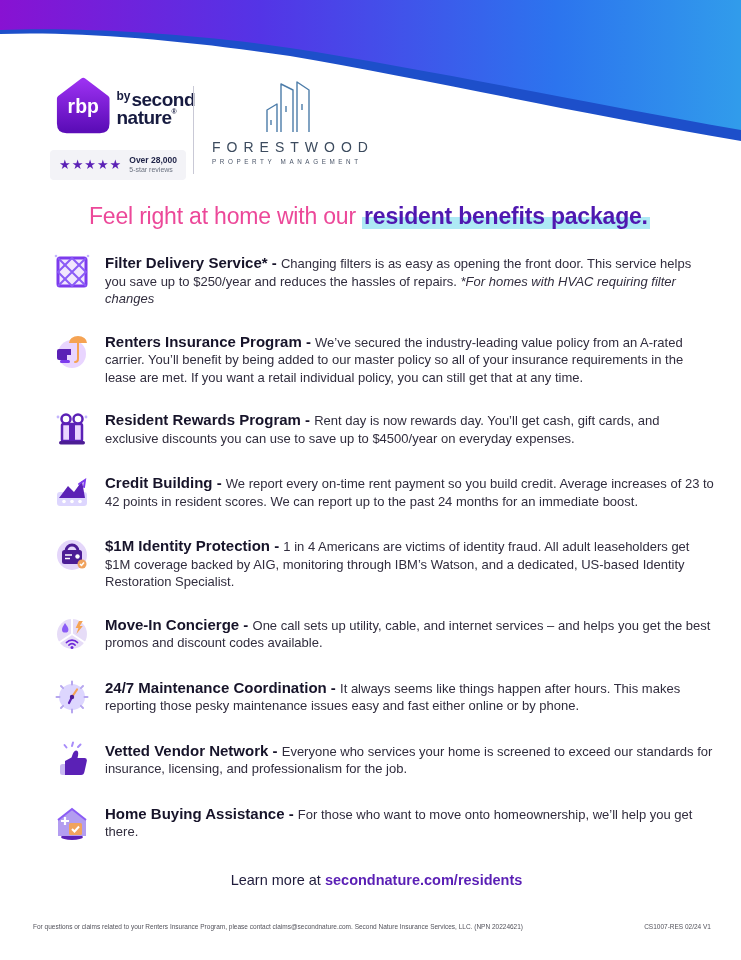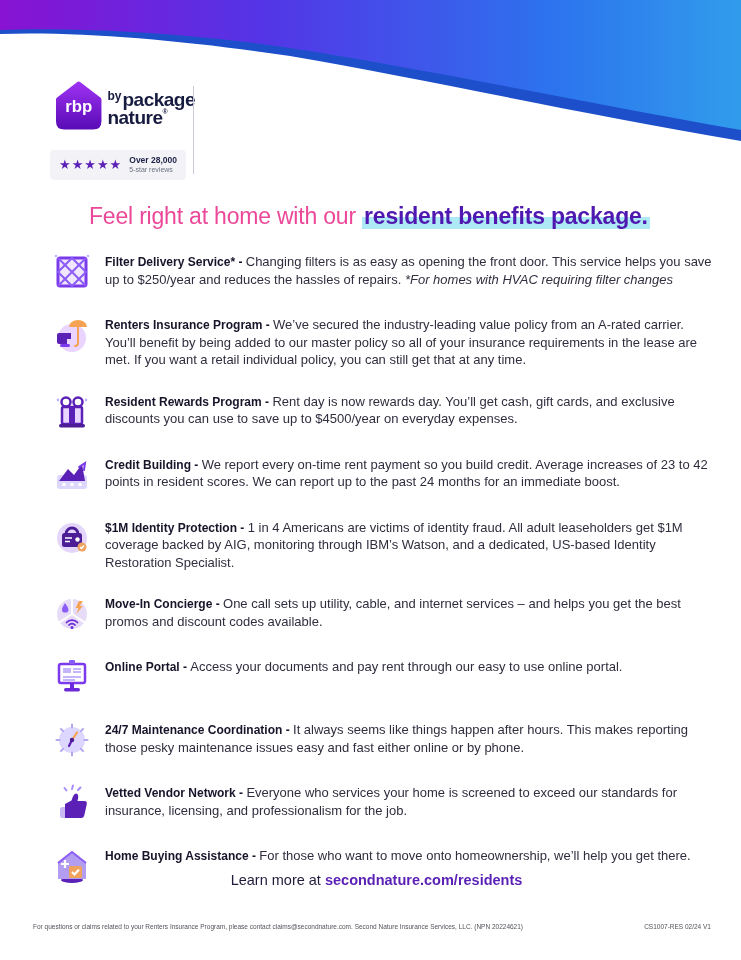--- a/index.html
+++ b/index.html
@@ -37,21 +37,21 @@
   .title .hl{
     font-weight:800;color:#4f18b0;letter-spacing:-0.2px;
     background:linear-gradient(to bottom,transparent 52%,#aeeaf5 52%);
     padding:0 2px;
   }
   
   .benefits{position:absolute;top:252px;left:52px;width:662px;}
   .benefit{display:flex;gap:13px;margin-bottom:23px;}
   .bicon{flex:0 0 40px;height:40px;}
   .btext{margin:0;font-size:13px;line-height:1.33;color:#312d3e;padding-top:1px;}
-  .btitle{font-weight:700;font-size:12px;color:#17142a;}
+  .btitle{font-weight:700;font-size:15px;color:#17142a;}
   .bnote{font-style:italic;}
   
   .learn{position:absolute;top:872px;left:0;width:741px;text-align:center;font-size:14.5px;padding-left:6px;}
   .learn .plain{color:#201c3c;font-weight:500;}
   .learn .link{color:#5a1fb5;font-weight:800;text-decoration:none;}
   
   .footer{
     position:absolute;top:923px;left:33px;width:678px;
     display:flex;justify-content:space-between;align-items:flex-start;
     font-size:6.5px;color:#52525b;
@@ -88,36 +88,48 @@
             </linearGradient>
           </defs>
           <g>
             <rect x="17" y="17" width="38" height="38" rx="9" fill="#22bcd8" transform="rotate(45 36 36)"></rect>
             <rect x="17" y="17" width="38" height="38" rx="9" fill="#2ecbe2"></rect>
           </g>
           <path d="M36 9 L61 28 V55 Q61 62 54 62 H18 Q11 62 11 55 V28 Z" fill="url(#pg)" stroke="url(#pg)" stroke-width="7" stroke-linejoin="round"></path>
           <text x="36" y="44" text-anchor="middle" font-family="Liberation Sans, sans-serif" font-size="21" font-weight="bold" fill="#ffffff">rbp</text>
         </svg>
         <div class="brand-text">
-          <span class="brand-by">by</span><span class="brand-line second">package</span>
+          <span class="brand-by">by</span><span class="brand-line second">second</span>
           <span class="brand-line"><span>nature</span><span class="brand-tm">®</span></span>
         </div>
       </div>
       <div class="reviews-badge">
         <span class="stars">★★★★★</span>
         <span class="reviews-text">
           <span class="reviews-l1">Over 28,000</span>
           <span class="reviews-l2">5-star reviews</span>
         </span>
       </div>
     </div>
   </div>
 
   <div class="divider"></div>
 
+  <div class="forestwood">
+    <svg width="148" height="64" viewBox="0 0 70 64" style="margin:0 auto;">
+      <g fill="none" stroke="#4c7ca9" stroke-width="1.4" stroke-linejoin="round">
+        <path d="M16 60 V38 L26 32 V60"></path>
+        <path d="M30 60 V12 L42 18 V60"></path>
+        <path d="M46 60 V10 L58 18 V60"></path>
+        <path d="M20 48 v5 M35 34 v6 M51 32 v6"></path>
+      </g>
+    </svg>
+    <div class="fw-name">FORESTWOOD</div>
+    <div class="fw-sub">PROPERTY MANAGEMENT</div>
+  </div>
 
   <div class="title">
     <span class="plain">Feel right at home with our </span><span class="hl">resident benefits package.</span>
   </div>
 
   <div class="benefits">
 
     <div class="benefit">
       <span class="bicon">
         <svg width="40" height="40" viewBox="0 0 40 40">
@@ -224,37 +236,20 @@
             <path d="M17 31 a4 4 0 0 1 6 0"></path>
           </g>
           <circle cx="20" cy="33.5" r="1.5" fill="#6d28d9"></circle>
         </svg>
       </span>
       <p class="btext">
         <span class="btitle">Move-In Concierge - </span><span>One call sets up utility, cable, and internet services – and helps you get the best promos and discount codes available.</span>
       </p>
     </div>
 
-    <div class="benefit">
-      <span class="bicon">
-        <svg width="40" height="40" viewBox="0 0 40 40">
-          <rect x="7" y="7" width="26" height="19" rx="2" fill="#ffffff" stroke="#7c3aed" stroke-width="2.5"></rect>
-          <rect x="11" y="11" width="8" height="5" fill="#c4b5fd"></rect>
-          <g stroke="#c4b5fd" stroke-width="1.8">
-              <path d="M21 12 h8 M21 15 h8 M11 20 h18 M11 23 h12"></path>
-            </g>
-          <rect x="18" y="26" width="4" height="5" fill="#6d28d9"></rect>
-          <rect x="12" y="31" width="16" height="3.5" rx="1.7" fill="#6d28d9"></rect>
-          <rect x="17" y="3" width="6" height="4" rx="1" fill="#8b5cf6"></rect>
-        </svg>
-      </span>
-      <p class="btext">
-        <span class="btitle">Online Portal - </span><span>Access your documents and pay rent through our easy to use online portal.</span>
-      </p>
-    </div>
 
     <div class="benefit">
       <span class="bicon">
         <svg width="40" height="40" viewBox="0 0 40 40">
           <circle cx="20" cy="20" r="13" fill="#ddd6fe"></circle>
           <g stroke="#b6a6ef" stroke-width="2" stroke-linecap="round">
             <path d="M20 4.5 v3 M20 32.5 v3 M4.5 20 h3 M32.5 20 h3 M9 9 l2.1 2.1 M28.9 28.9 l2.1 2.1 M31 9 l-2.1 2.1 M11.1 28.9 L9 31"></path>
           </g>
           <path d="M20 20 L25 12.5" stroke="#f5a353" stroke-width="2.2" stroke-linecap="round"></path>
           <path d="M20 20 L17 26" stroke="#5b21b6" stroke-width="2.2" stroke-linecap="round"></path>

